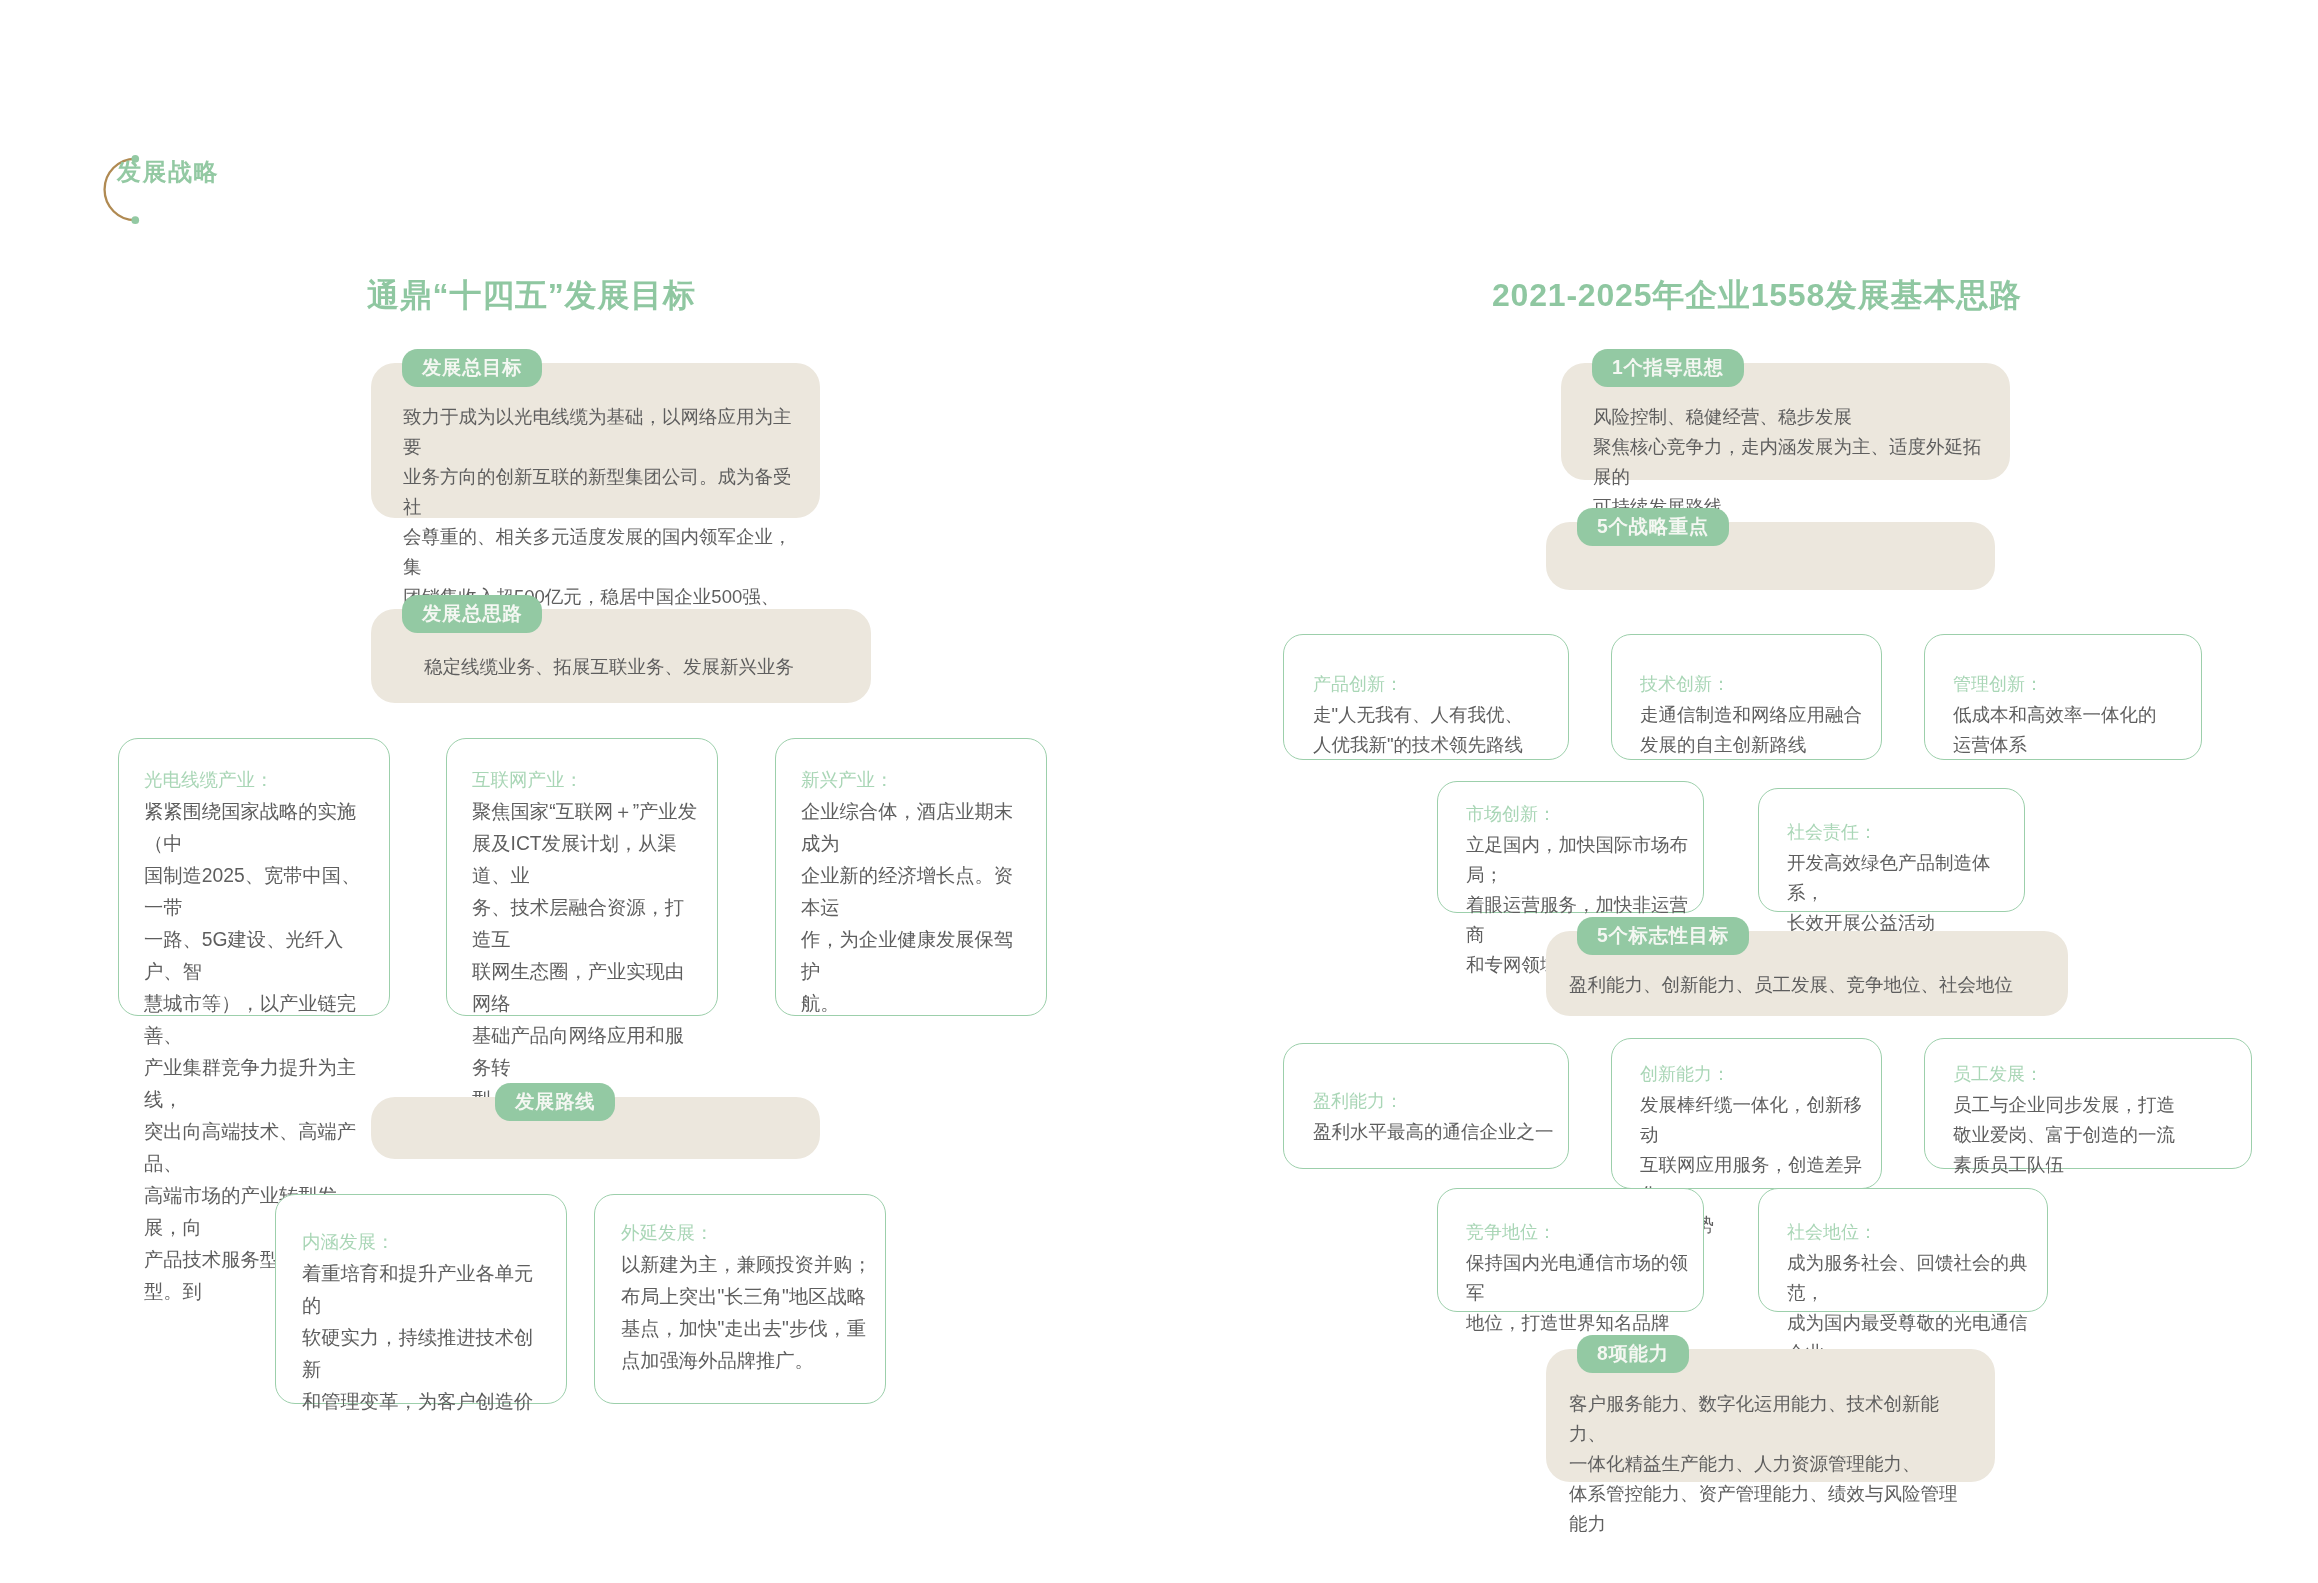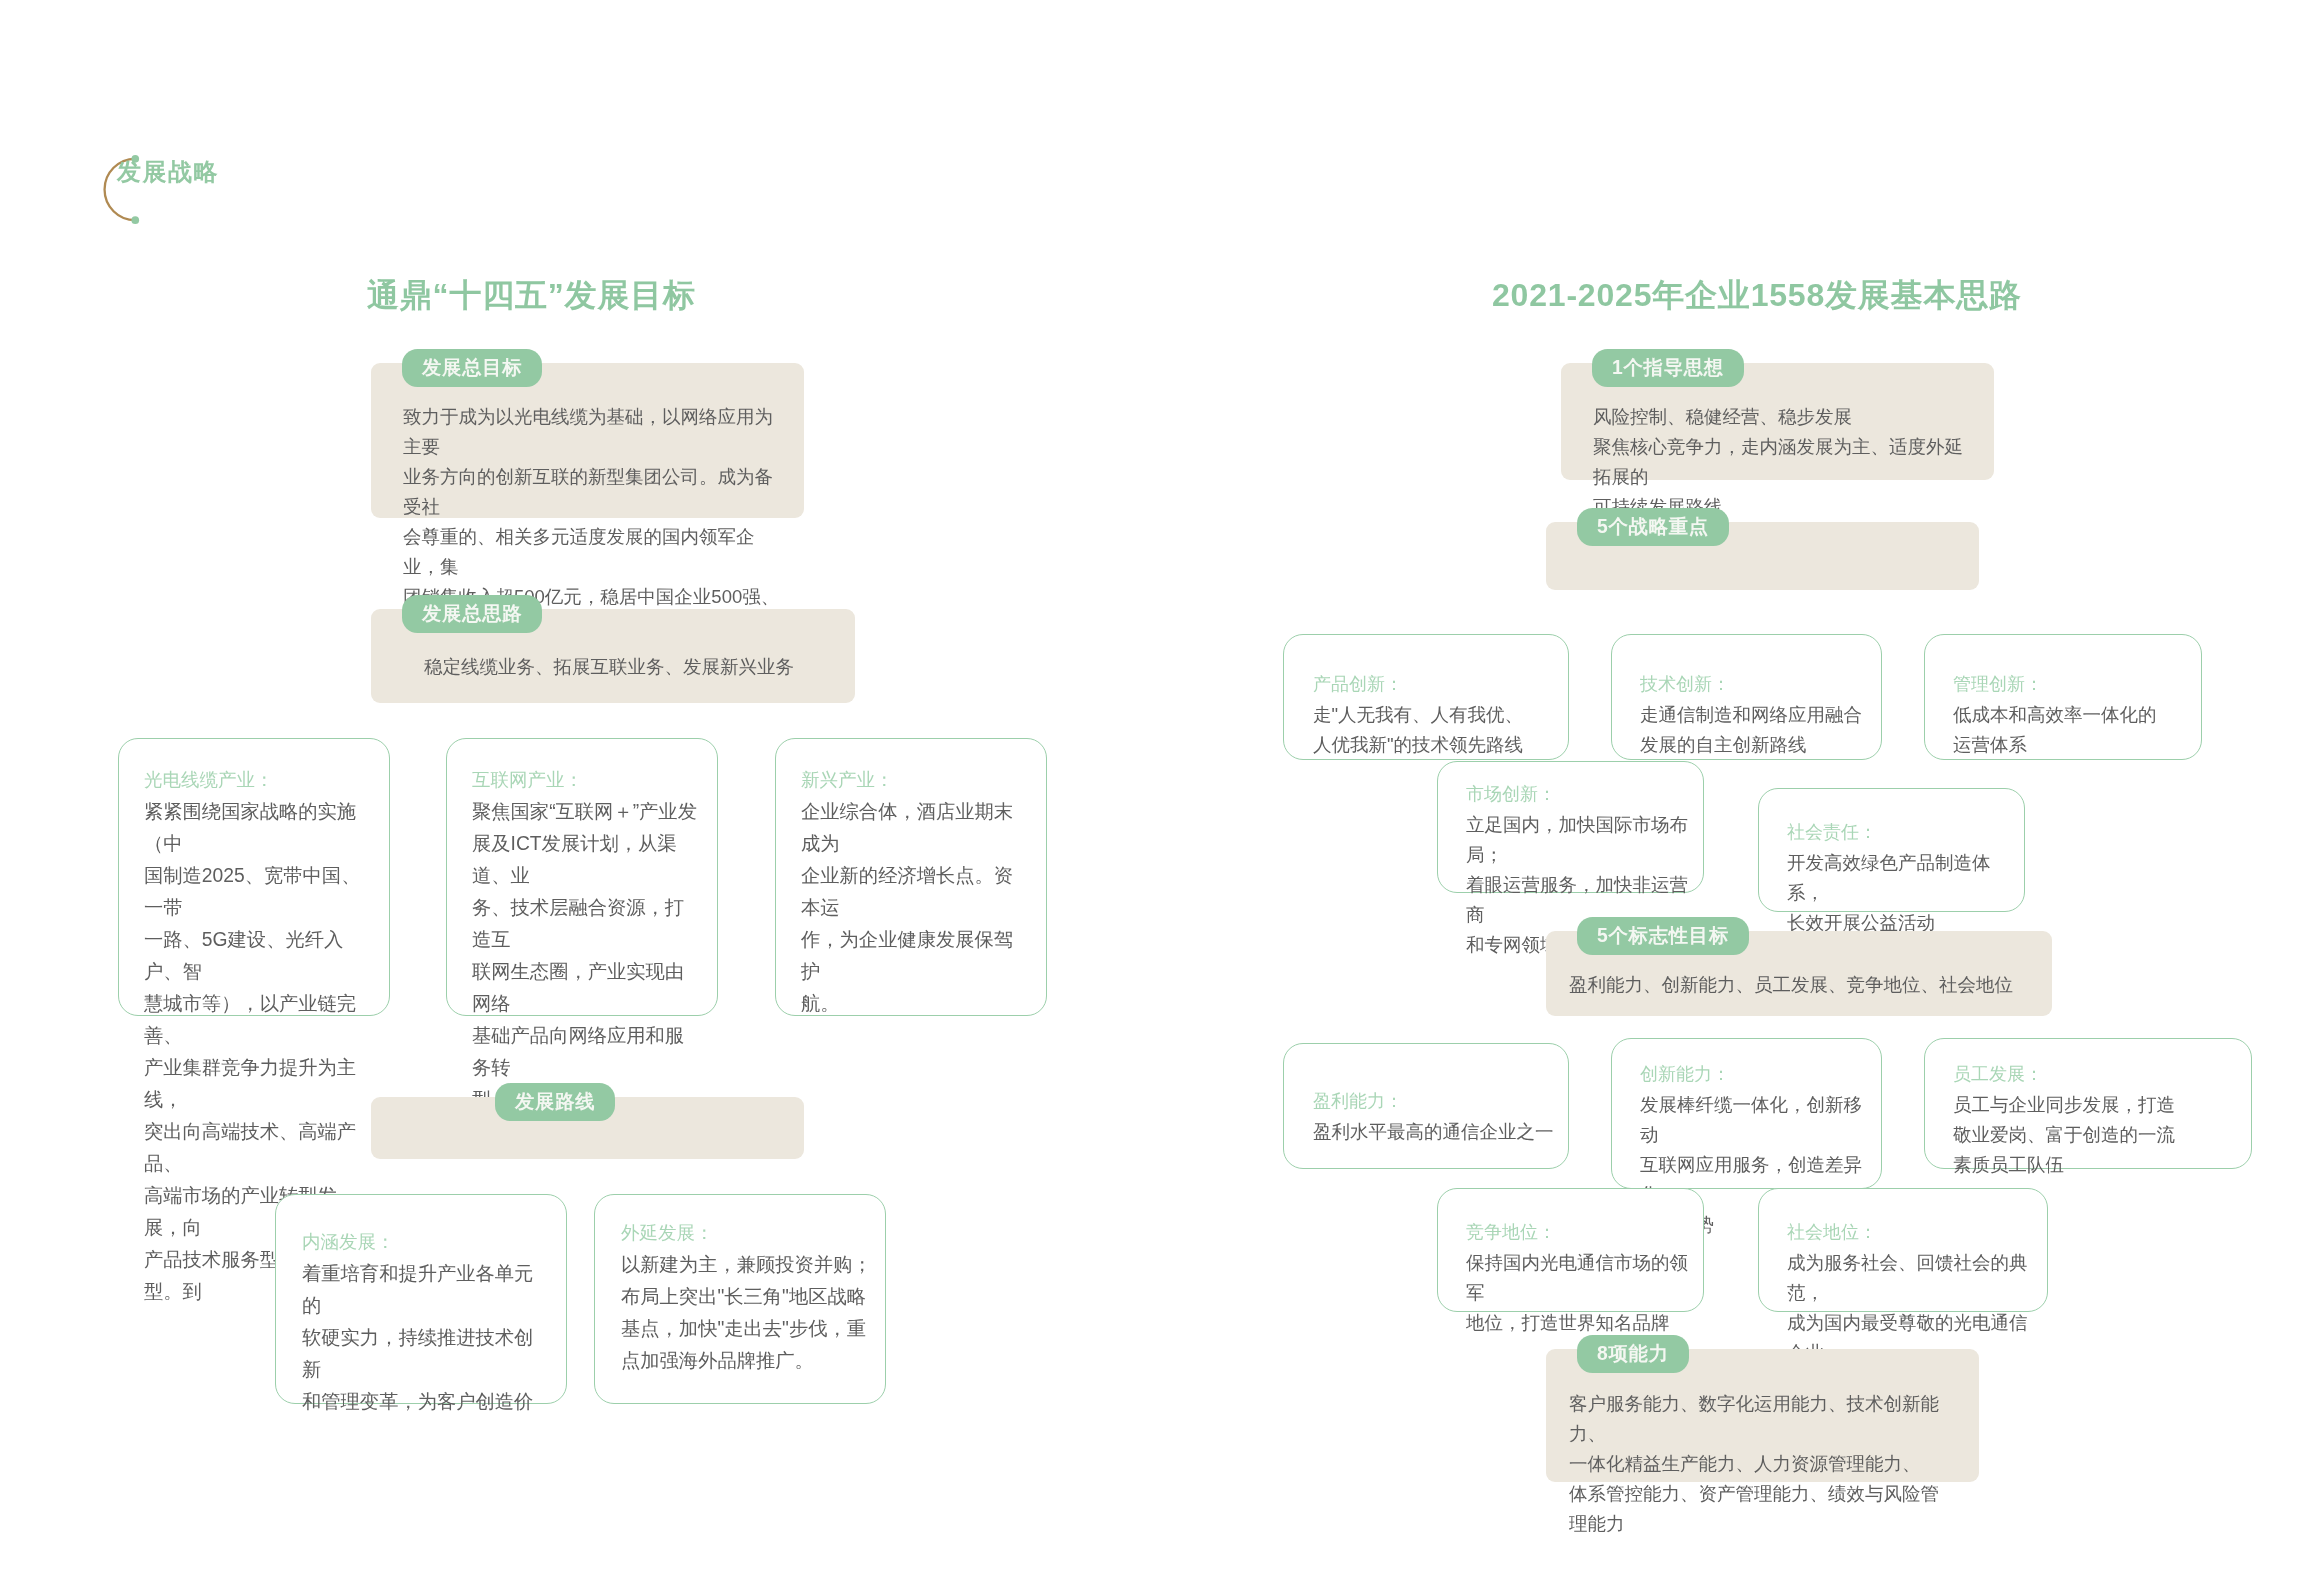--- a/index.html
+++ b/index.html
@@ -34,21 +34,22 @@
     position:absolute;font-size:32px;font-weight:700;letter-spacing:0.8px;
     color:#8fc7a1;white-space:nowrap;
   }
   #left-title{left:305px;top:18.5px;}
   #right-title{left:240px;top:18.5px;}
 
   
   .panel{
     position:absolute;
     background:#ece7dd;
-    border-radius:9px;
+    border-radius:24px;
+    padding-left:16px;
   }
   .panel .tab{
     position:absolute;left:31px;top:-14px;
     background:#93c9a3;
     color:#f4f7f2;
     border-radius:15.5px;
     font-size:19.3px;font-weight:700;letter-spacing:0.8px;
     padding:7.7px 20px 9.3px 20px;
     white-space:nowrap;
     line-height:1.1;
@@ -193,21 +194,21 @@
       <div class="cbody" style="left:28px;right:10.8px;top:65px;">走通信制造和网络应用融合
 发展的自主创新路线</div>
     </div>
 
     <div class="card" style="left:672px;top:379px;width:278px;height:126px;">
       <div class="ctitle" style="left:28px;top:37px;">管理创新：</div>
       <div class="cbody" style="left:28px;right:10.8px;top:65px;">低成本和高效率一体化的
 运营体系</div>
     </div>
 
-    <div class="card" style="left:185px;top:506px;width:267px;height:132px;">
+    <div class="card" style="left:185px;top:526px;width:267px;height:132px;">
       <div class="ctitle" style="left:28px;top:20px;">市场创新：</div>
       <div class="cbody" style="left:28px;right:6.2px;top:48px;">立足国内，加快国际市场布局；
 着眼运营服务，加快非运营商
 和专网领域业务拓展</div>
     </div>
 
     <div class="card" style="left:506px;top:533px;width:267px;height:124px;">
       <div class="ctitle" style="left:28px;top:31px;">社会责任：</div>
       <div class="cbody" style="left:28px;right:6.2px;top:59px;">开发高效绿色产品制造体系，
 长效开展公益活动</div>

